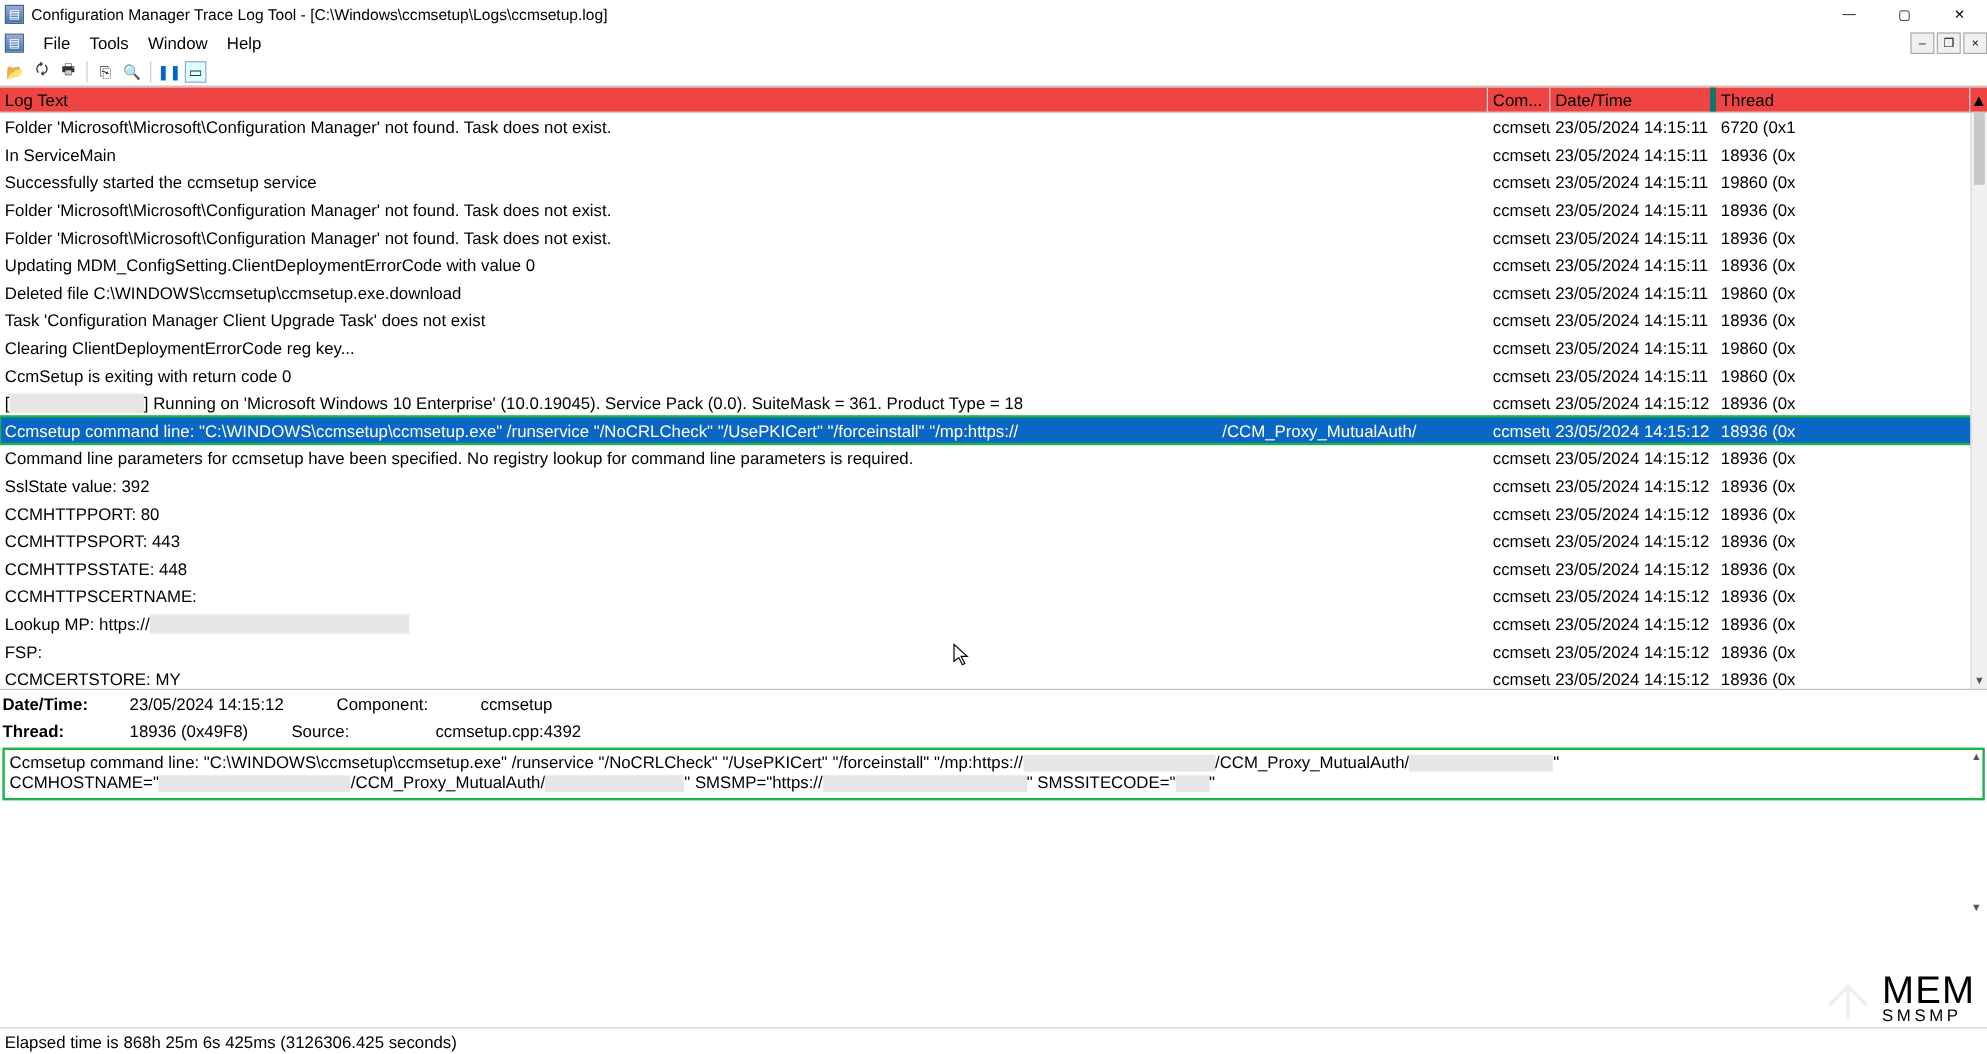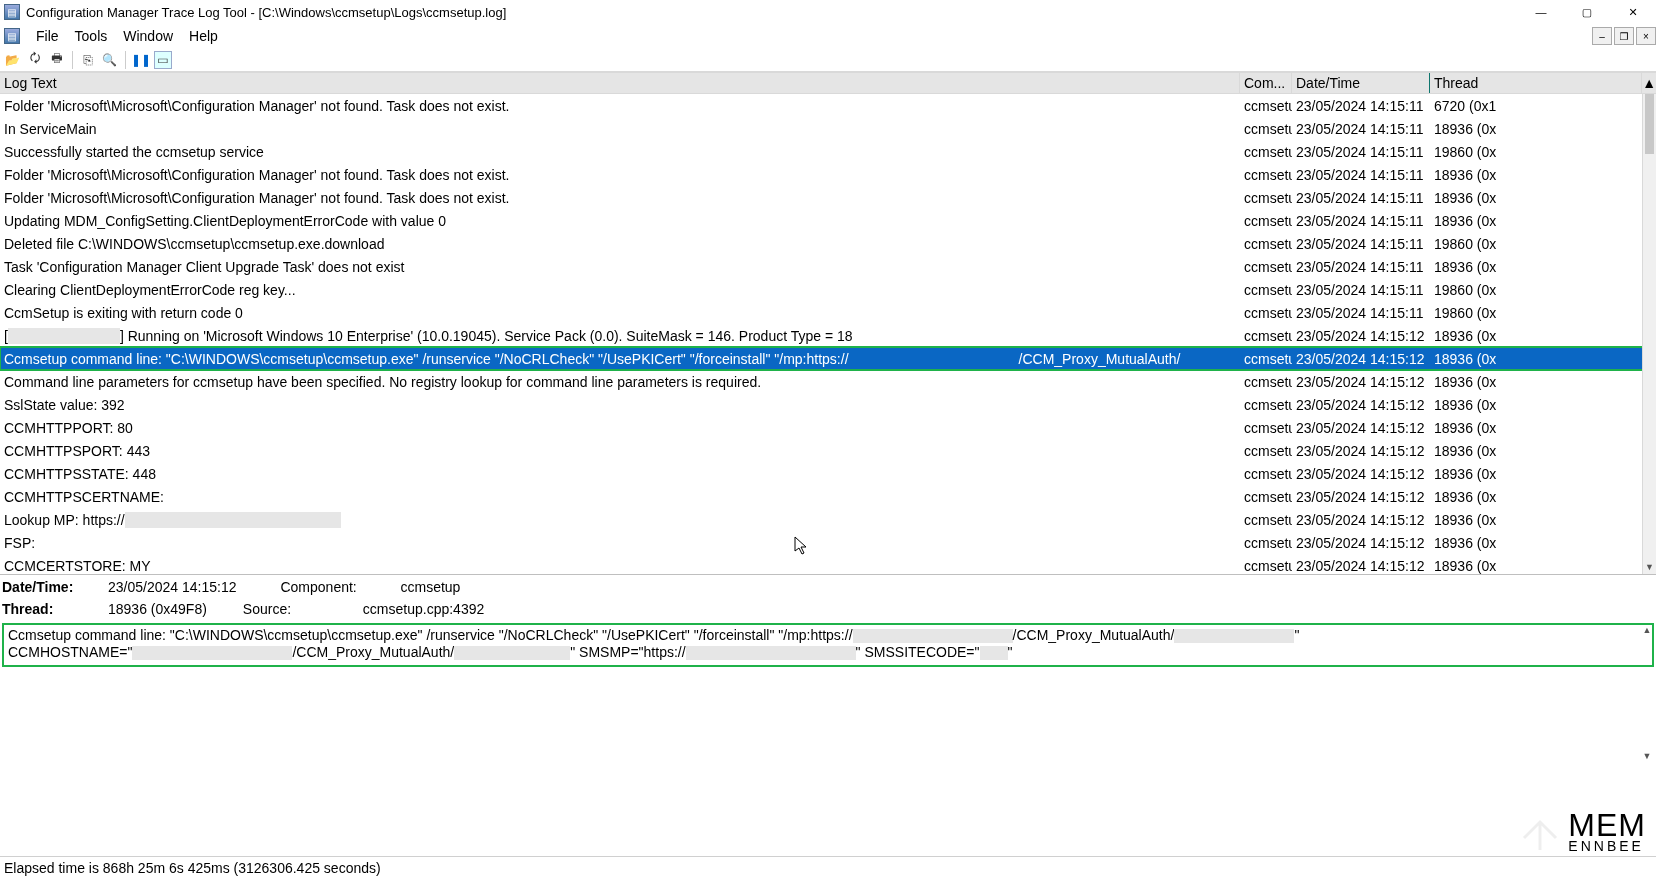--- a/index.html
+++ b/index.html
@@ -73,27 +73,27 @@
     display:flex; align-items:center; justify-content:center;
     font-size:12px;
     color:#333;
   }
   .tb-sep { width:1px; height:18px; background:#ccc; margin:0 2px; }
   .headers {
     display:flex;
     height:22px;
     border-top:1px solid #d9d9d9;
     border-bottom:1px solid #d9d9d9;
-    background:#e5e5e5;
+    background:#ef4444;
     font-size:14px;
     align-items:center;
   }
   .col-logtext { flex: 0 0 1240px; padding-left:4px; border-right:1px solid #d9d9d9; height:100%; display:flex; align-items:center; }
   .col-comp { flex: 0 0 52px; padding-left:4px; border-right:1px solid #d9d9d9; height:100%; display:flex; align-items:center; white-space:nowrap; overflow:hidden; }
-  .col-dt { flex: 0 0 138px; padding-left:4px; border-right:1px solid #0f766e; height:100%; display:flex; align-items:center; white-space:nowrap; overflow:hidden; }
+  .col-dt { flex: 0 0 138px; padding-left:4px; border-right:5px solid #0f766e; height:100%; display:flex; align-items:center; white-space:nowrap; overflow:hidden; }
   .col-thread { flex: 1; padding-left:4px; height:100%; display:flex; align-items:center; white-space:nowrap; overflow:hidden; }
   .sb-col { flex:0 0 14px; border-left:1px solid #d9d9d9; display:flex; align-items:center; justify-content:center; height:100%; }
   .rows {
     height: 480px;
     overflow:hidden;
     position:relative;
   }
   .row {
     display:flex;
     height:23px;
@@ -290,21 +290,21 @@
     <div class="row">
       <div class="col-logtext">CcmSetup is exiting with return code 0</div>
       <div class="col-comp">ccmsetu</div>
       <div class="col-dt">23/05/2024 14:15:11</div>
       <div class="col-thread">19860 (0x</div>
     </div>
     <div class="row">
       <div class="col-logtext">
         <span>[</span>
         <span class="redact" style="width: 112px;"></span>
-        <span>] Running on 'Microsoft Windows 10 Enterprise' (10.0.19045). Service Pack (0.0). SuiteMask = 146. Product Type = 18</span>
+        <span>] Running on 'Microsoft Windows 10 Enterprise' (10.0.19045). Service Pack (0.0). SuiteMask = 361. Product Type = 18</span>
       </div>
       <div class="col-comp">ccmsetu</div>
       <div class="col-dt">23/05/2024 14:15:12</div>
       <div class="col-thread">18936 (0x</div>
     </div>
     <div class="row selected">
       <div class="col-logtext">
         <span>Ccmsetup command line: "C:\WINDOWS\ccmsetup\ccmsetup.exe" /runservice  "/NoCRLCheck" "/UsePKICert" "/forceinstall" "/mp:https://</span>
         <span style="display: inline-block; width: 170px;"></span>
         <span>/CCM_Proxy_MutualAuth/</span>
@@ -420,19 +420,19 @@
       <path d="M1 1 L1 15 L5 12 L8 18 L10 17 L7 11 L12 11 Z" fill="#fff" stroke="#000" stroke-width="1"></path>
     </svg>
 </div>
 
 <div class="watermark">
   <svg width="44" height="44" viewBox="0 0 44 44">
       <path d="M6 28 L22 12 L38 28 M22 12 L22 40" stroke="#d6d6d6" stroke-width="3" fill="none"></path>
     </svg>
   <div class="wm-text">
     <span style="font-weight:300;">MEM</span>
-    <span class="wm-small">ENNBEE</span>
+    <span class="wm-small">SMSMP</span>
   </div>
 </div>
 
 <div class="statusbar">
   <span>Elapsed time is 868h 25m 6s 425ms (3126306.425 seconds)</span>
 </div>
 
 </body></html>

